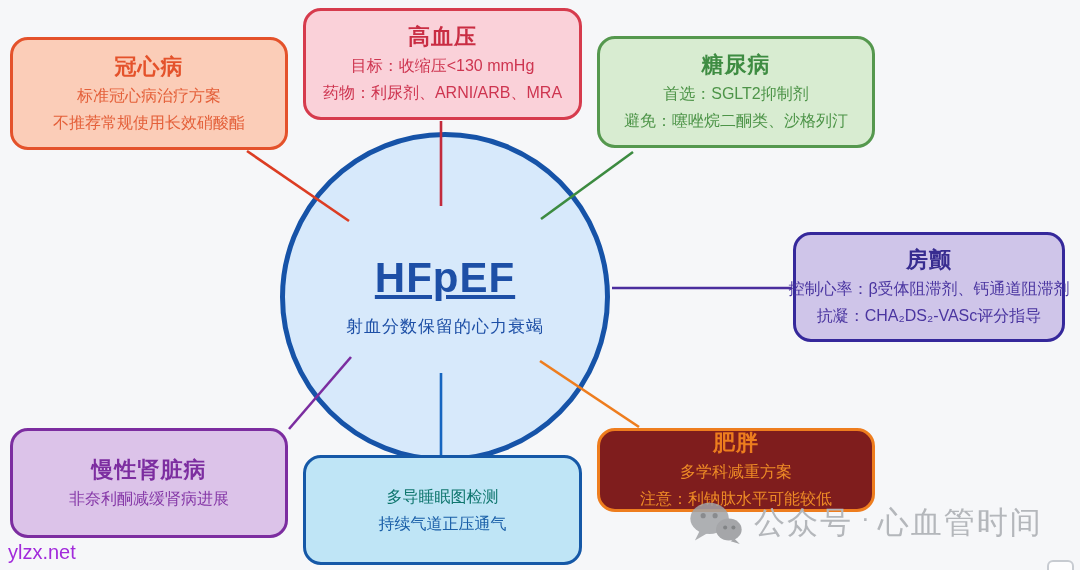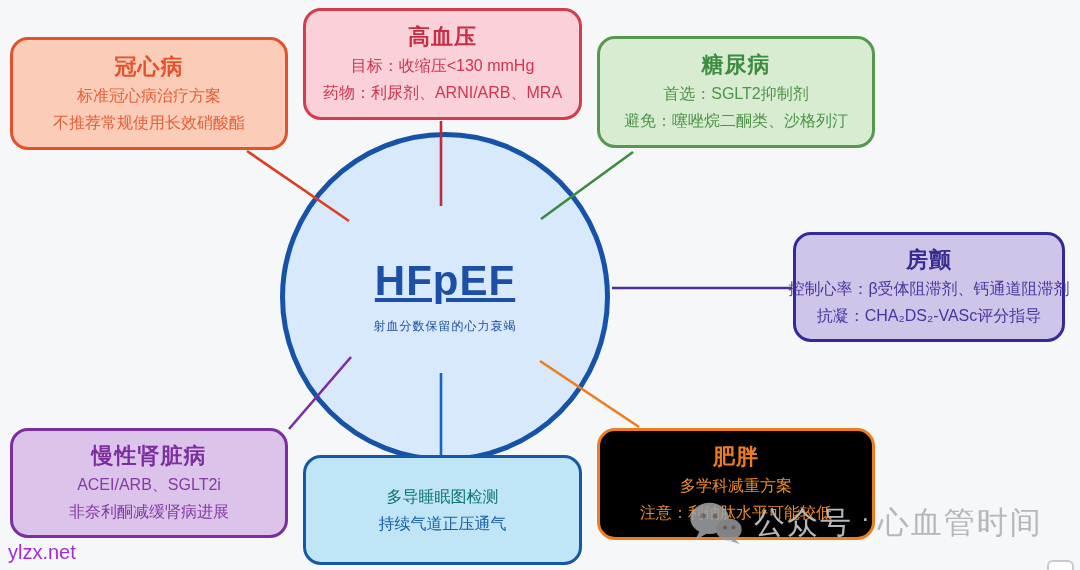--- a/index.html
+++ b/index.html
@@ -11,21 +11,21 @@
     font-family:"Liberation Sans","DejaVu Sans",sans-serif;
   }
   .center-circle{
     position:absolute;left:280px;top:132px;width:330px;height:330px;
     border-radius:50%;border:5px solid #1653A8;box-sizing:border-box;
     background:#D7E9FB;
     display:flex;flex-direction:column;align-items:center;justify-content:center;
     z-index:1;
   }
   .center-title{font-size:42px;font-weight:bold;letter-spacing:1px;line-height:1;text-decoration:underline;}
-  .center-sub{font-size:12px;margin-top:16px;letter-spacing:1px;}
+  .center-sub{font-size:17px;margin-top:16px;letter-spacing:1px;}
   .connector-layer{position:absolute;left:0;top:0;z-index:2;pointer-events:none;}
   .node{
     position:absolute;box-sizing:border-box;
     border:3px solid;border-radius:18px;
     display:flex;flex-direction:column;align-items:center;justify-content:center;
     z-index:3;padding:4px 0;
   }
   .node-title{font-size:22px;font-weight:bold;line-height:30px;letter-spacing:1px;white-space:nowrap;}
   .node-line{font-size:16px;line-height:27px;white-space:nowrap;}
   .footer-link{
@@ -83,34 +83,33 @@
     <div class="node-line" style="color: rgb(77, 148, 72);">首选：SGLT2抑制剂</div>
     <div class="node-line" style="color: rgb(77, 148, 72);">避免：噻唑烷二酮类、沙格列汀</div>
   </div>
 
   <div class="node" style="left: 793px; top: 232px; width: 272px; height: 110px; background: rgb(207, 197, 233); border-color: rgb(53, 40, 155);">
     <div class="node-title" style="color: rgb(55, 44, 144);">房颤</div>
     <div class="node-line" style="color: rgb(74, 53, 160);">控制心率：β受体阻滞剂、钙通道阻滞剂</div>
     <div class="node-line" style="color: rgb(74, 53, 160);">抗凝：CHA₂DS₂-VASc评分指导</div>
   </div>
 
-  <div class="node" style="left: 597px; top: 428px; width: 278px; height: 112px; background: #000000; border-color: rgb(238, 125, 30);">
+  <div class="node" style="left: 597px; top: 428px; width: 278px; height: 84px; background: #7f1d1d; border-color: rgb(238, 125, 30);">
     <div class="node-title" style="color: rgb(237, 125, 30);">肥胖</div>
     <div class="node-line" style="color: rgb(238, 139, 38);">多学科减重方案</div>
     <div class="node-line" style="color: rgb(238, 139, 38);">注意：利钠肽水平可能较低</div>
   </div>
 
   <div class="node" style="left: 303px; top: 455px; width: 279px; height: 110px; background: rgb(191, 229, 246); border-color: rgb(21, 88, 167);">
     <div class="node-line" style="color: #0f766e;">多导睡眠图检测</div>
     <div class="node-line" style="color: rgb(26, 95, 168);">持续气道正压通气</div>
   </div>
 
   <div class="node" style="left: 10px; top: 428px; width: 278px; height: 110px; background: rgb(220, 195, 233); border-color: rgb(124, 45, 160);">
     <div class="node-title" style="color: rgb(124, 45, 160);">慢性肾脏病</div>
-    <div class="node-line" style="color: rgb(134, 57, 168);">ACEI/ARB、SGLT2i</div>
     <div class="node-line" style="color: rgb(134, 57, 168);">非奈利酮减缓肾病进展</div>
   </div>
 
   <a class="footer-link" href="#" style="color: rgb(162, 43, 219);">ylzx.net</a>
 
   <div class="watermark" style="color: rgb(180, 183, 187);">
     <svg class="wechat-icon" width="56" height="44" viewBox="0 0 60 48">
       <ellipse cx="23" cy="19" rx="21" ry="17" fill="#A2A4A7"></ellipse>
       <path d="M12 33 L7 43 L21 35 Z" fill="#A2A4A7"></path>
       <circle cx="16" cy="16" r="2.8" fill="#77797C"></circle>

